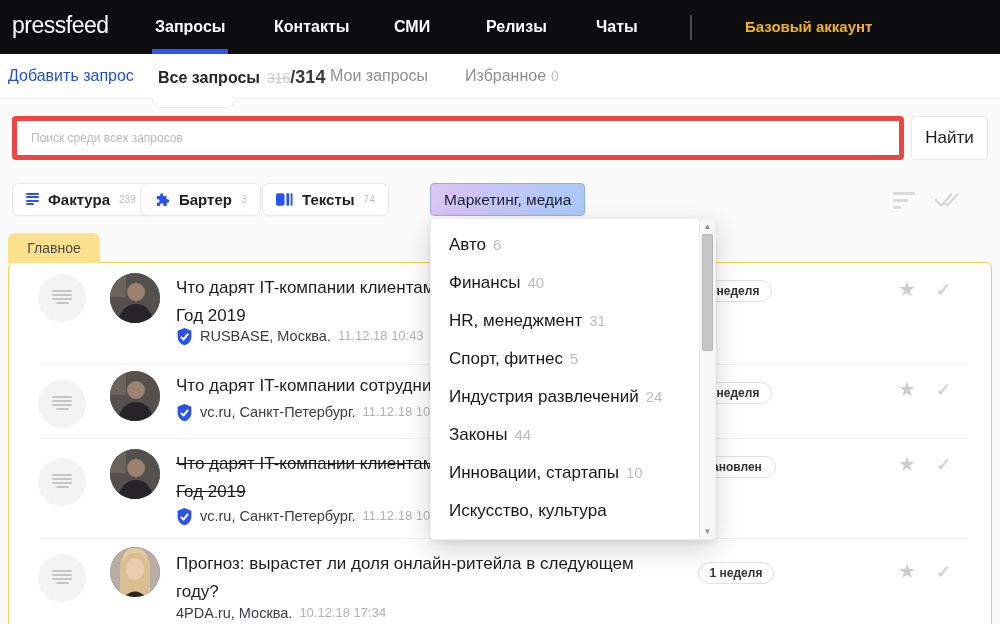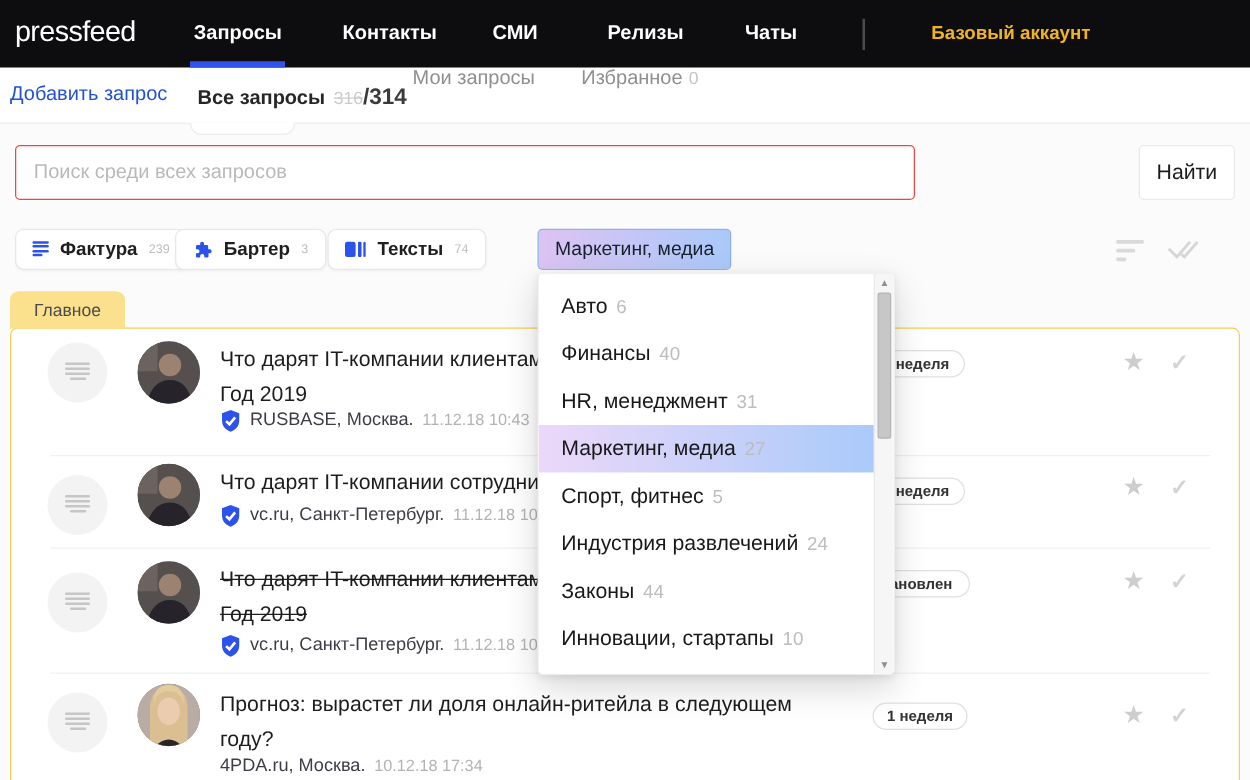--- a/index.html
+++ b/index.html
@@ -14,26 +14,26 @@
   .navitem.active .underline{display:block}
   .navdivider{position:absolute;left:690px;top:15px;width:2px;height:25px;background:#4c4c4c}
   .account{position:absolute;left:745px;top:0;height:54px;line-height:54px;color:#f0b51e;font-size:15px;font-weight:700;cursor:pointer}
 
   
   .subnav{position:absolute;left:0;top:54px;width:1000px;height:45px;background:#fff;border-bottom:1px solid #ededed;z-index:10}
   .addlink{position:absolute;left:8px;top:13px;color:#2151d3;font-size:16px;cursor:pointer}
   .tab-all{position:absolute;left:158px;top:13px;font-size:16px;color:#262626;font-weight:600;cursor:pointer}
   .count-old{color:#cbcbcb;text-decoration:line-through;font-size:14px;font-weight:400;margin-left:7px}
   .count-new{color:#3a3a3a;font-size:18px;font-weight:600;margin-left:0}
-  .tab-gray{position:absolute;top:0;color:#8f8f8f;font-size:16px;cursor:pointer}
+  .tab-gray{position:absolute;top:13px;color:#8f8f8f;font-size:16px;cursor:pointer}
   .tab-count{color:#c4c4c4;font-size:14px;margin-left:5px}
   .notch{position:absolute;left:152px;top:98px;width:84px;height:10px;background:#fff;border:1px solid #ededed;border-top:none;border-radius:0 0 9px 9px;z-index:11}
 
   
-  .search-input{position:absolute;left:12px;top:116px;width:720px;height:44px;border:1px solid #ef4444;border-radius:4px;background:#fff;font-size:16px;color:#333;padding:0 14px;outline:none;font-family:"Liberation Sans",sans-serif}
+  .search-input{position:absolute;left:12px;top:116px;width:892px;height:44px;border:5px solid #ef4444;border-radius:4px;background:#fff;font-size:12px;color:#333;padding:0 14px;outline:none;font-family:"Liberation Sans",sans-serif}
   .search-input::placeholder{color:#b9b9b9}
   .search-btn{position:absolute;left:911px;top:116px;width:77px;height:44px;background:#fff;border:1px solid #e9e9e9;border-radius:4px;font-size:17px;color:#1c1c1c;cursor:pointer;font-family:"Liberation Sans",sans-serif}
 
   
   .chip{position:absolute;top:183px;height:33px;display:flex;align-items:center;gap:9px;padding:0 13px;background:#fff;border:1px solid #e8e8e8;border-radius:7px;box-shadow:0 1px 2px rgba(0,0,0,.03);cursor:pointer}
   .chip-label{font-size:15px;color:#1f1f1f;font-weight:600}
   .chip-count{font-size:10px;color:#bdbdbd}
   .lines-blue div{height:2px;background:#2b53ea;margin-bottom:1.5px;border-radius:1px}
   .catbtn{position:absolute;left:430px;top:183px;height:33px;padding:0 13px;display:flex;align-items:center;background:linear-gradient(90deg,#ddc3f3,#a9c9f9);border:1px solid #8fb0e8;border-radius:4px;font-size:15.5px;color:#17202e;cursor:pointer;z-index:5}
   .sorticon{position:absolute;left:893px;top:192px;cursor:pointer}
@@ -264,21 +264,20 @@
   <span class="srcdate">10.12.18 17:34</span>
 </div>
 <div class="pill" style="left:698px;top:562px;width:76px">1 неделя</div>
 <div class="star" style="left:898px;top:559px">★</div>
 <div class="rowcheck" style="left:936px;top:561px">✓</div>
 
 <div class="dropdown">
   <div class="dd-item"><span>Авто</span><span class="dd-count">6</span></div>
   <div class="dd-item"><span>Финансы</span><span class="dd-count">40</span></div>
   <div class="dd-item"><span>HR, менеджмент</span><span class="dd-count">31</span></div>
-  <div class="dd-item sel"><span>Маркетинг, медиа</span><span class="dd-count">27</span></div>
   <div class="dd-item"><span>Спорт, фитнес</span><span class="dd-count">5</span></div>
   <div class="dd-item"><span>Индустрия развлечений</span><span class="dd-count">24</span></div>
   <div class="dd-item"><span>Законы</span><span class="dd-count">44</span></div>
   <div class="dd-item"><span>Инновации, стартапы</span><span class="dd-count">10</span></div>
   <div class="dd-item"><span>Искусство, культура</span></div>
   <div class="dd-scroll">
     <div class="dd-arrow" style="top:3px">▲</div>
     <div class="dd-thumb"></div>
     <div class="dd-arrow" style="bottom:5px">▼</div>
   </div>

